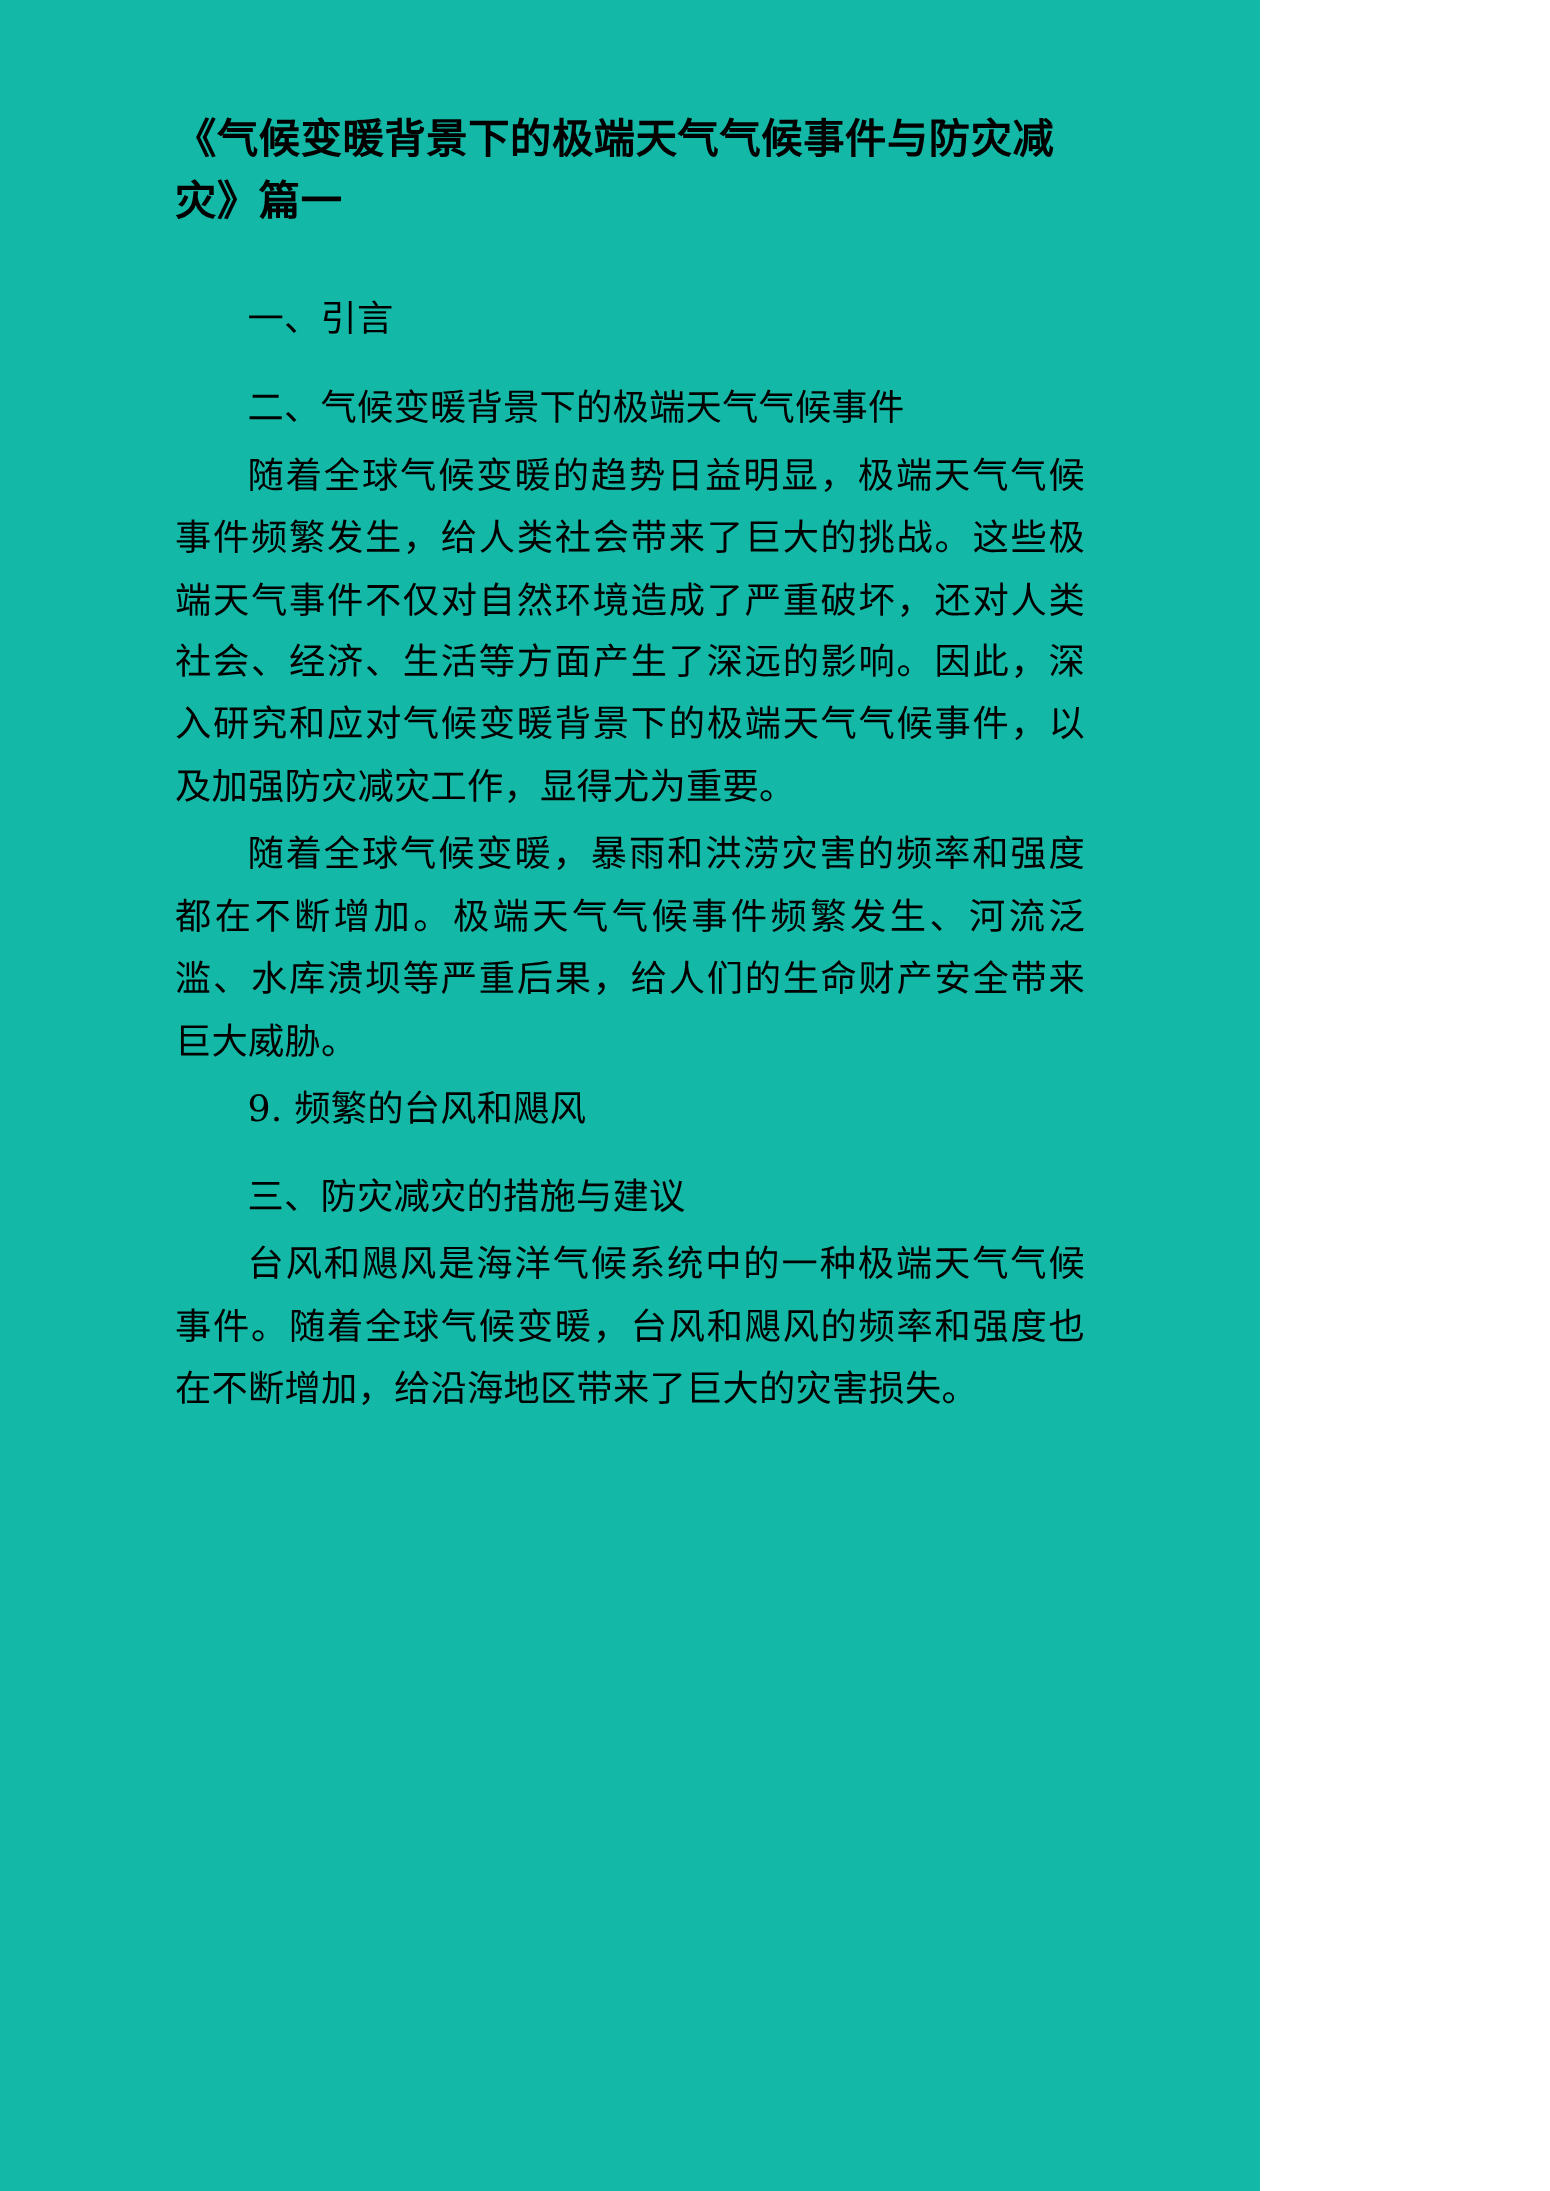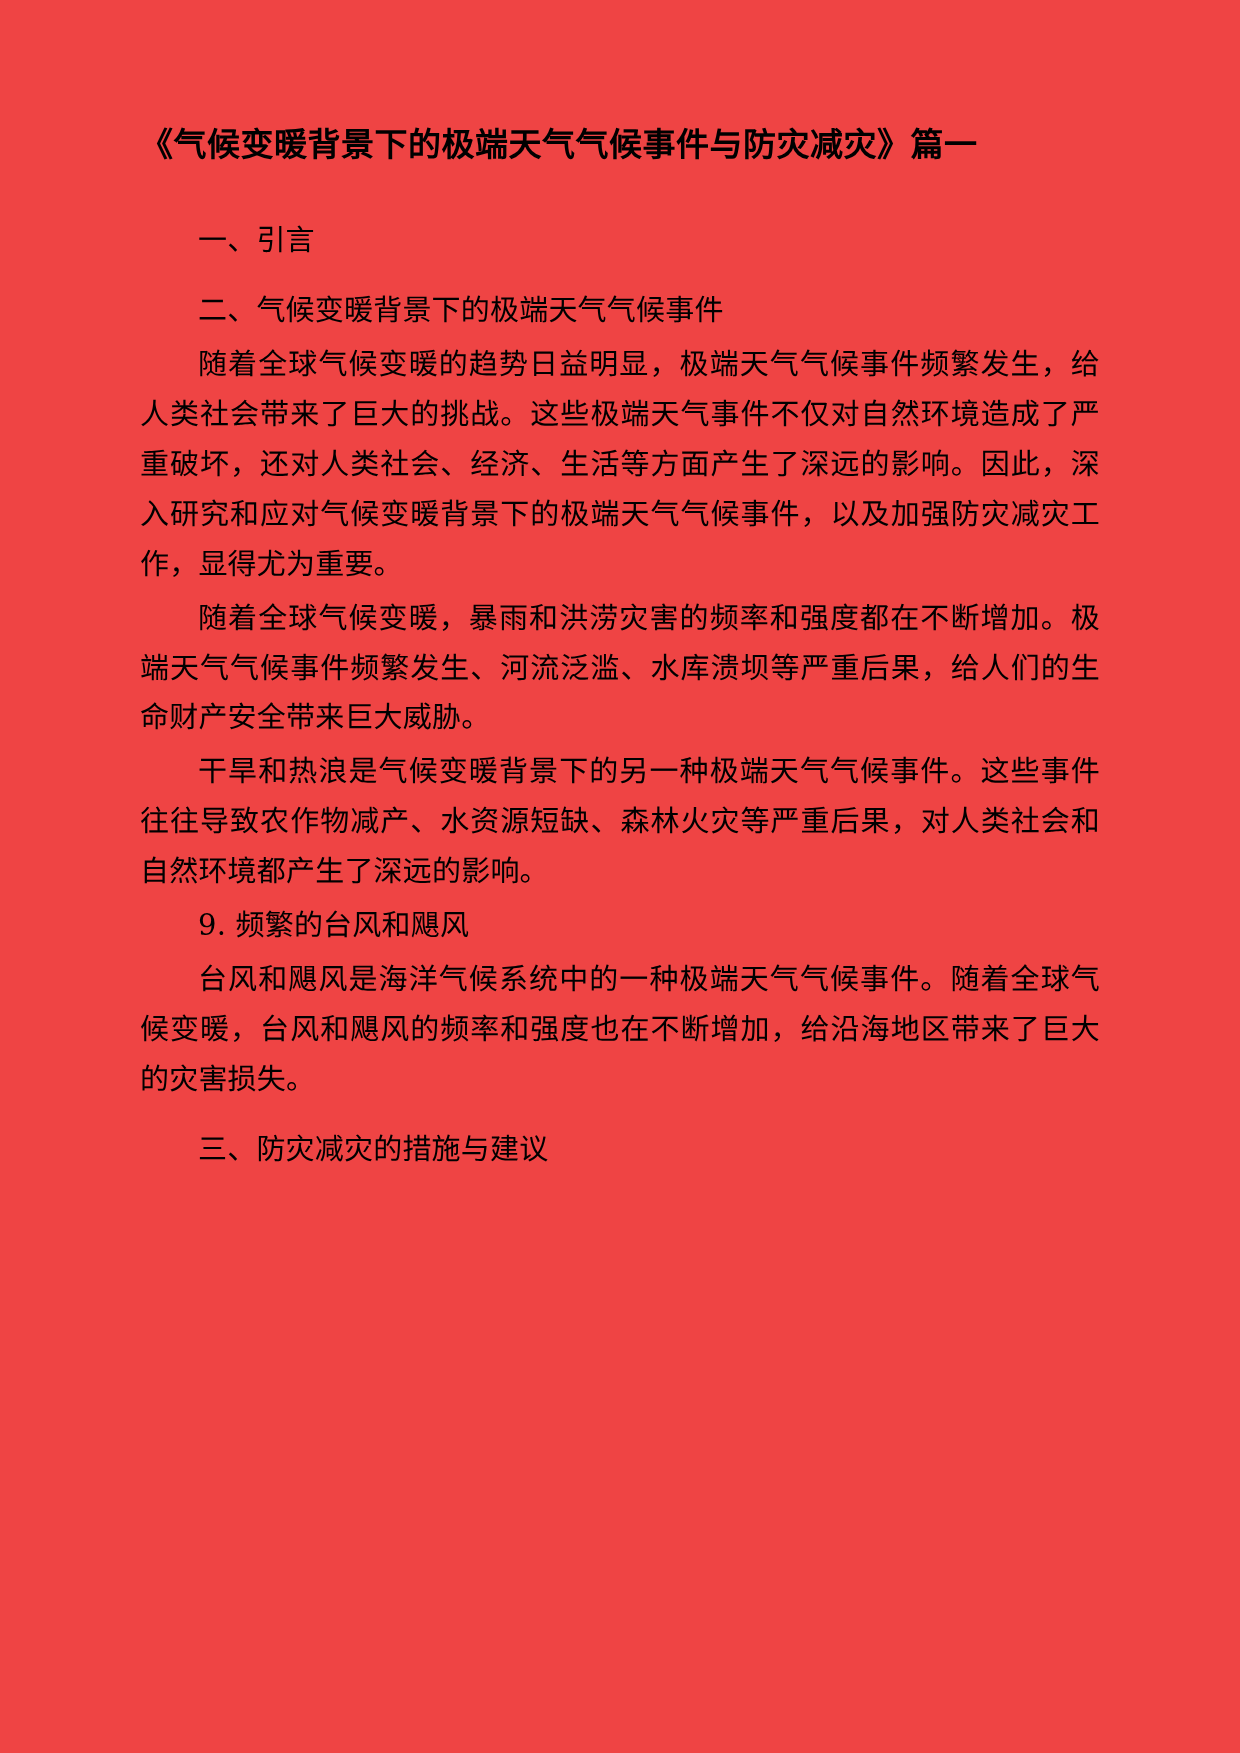--- a/index.html
+++ b/index.html
@@ -1,25 +1,25 @@
 <!DOCTYPE html>
 <html lang="zh-CN"><head>
 <meta charset="utf-8">
 <style>
   html, body {
     margin: 0;
     padding: 0;
     background: #ffffff;
   }
   .page {
-    width: 1240px;
+    width: 1008px;
     height: 1753px;
-    background: #ef4444;
+    background: #14b8a6;
     box-sizing: border-box;
-    padding: 120px 140px 80px 140px;
+    padding: 86px 140px 80px 140px;
     font-family: "DejaVu Serif", "Liberation Serif", serif;
     color: #000000;
     position: relative;
     overflow: hidden;
   }
   .doc-title {
     font-size: 33px;
     font-weight: bold;
     line-height: 1.5;
     text-align: left;
@@ -46,18 +46,17 @@
 </head>
 <body>
 
 <div class="page">
   <h1 class="doc-title">《气候变暖背景下的极端天气气候事件与防灾减灾》篇一</h1>
   <div class="body-content">
     <p class="para heading-lvl1">一、引言</p>
     <p class="para heading-lvl1">二、气候变暖背景下的极端天气气候事件</p>
     <p class="para">随着全球气候变暖的趋势日益明显，极端天气气候事件频繁发生，给人类社会带来了巨大的挑战。这些极端天气事件不仅对自然环境造成了严重破坏，还对人类社会、经济、生活等方面产生了深远的影响。因此，深入研究和应对气候变暖背景下的极端天气气候事件，以及加强防灾减灾工作，显得尤为重要。</p>
     <p class="para">随着全球气候变暖，暴雨和洪涝灾害的频率和强度都在不断增加。极端天气气候事件频繁发生、河流泛滥、水库溃坝等严重后果，给人们的生命财产安全带来巨大威胁。</p>
-    <p class="para">干旱和热浪是气候变暖背景下的另一种极端天气气候事件。这些事件往往导致农作物减产、水资源短缺、森林火灾等严重后果，对人类社会和自然环境都产生了深远的影响。</p>
     <p class="para heading-lvl2">9. 频繁的台风和飓风</p>
+    <p class="para heading-lvl1">三、防灾减灾的措施与建议</p>
     <p class="para">台风和飓风是海洋气候系统中的一种极端天气气候事件。随着全球气候变暖，台风和飓风的频率和强度也在不断增加，给沿海地区带来了巨大的灾害损失。</p>
-    <p class="para heading-lvl1">三、防灾减灾的措施与建议</p>
   </div>
 </div>
 
 </body></html>

